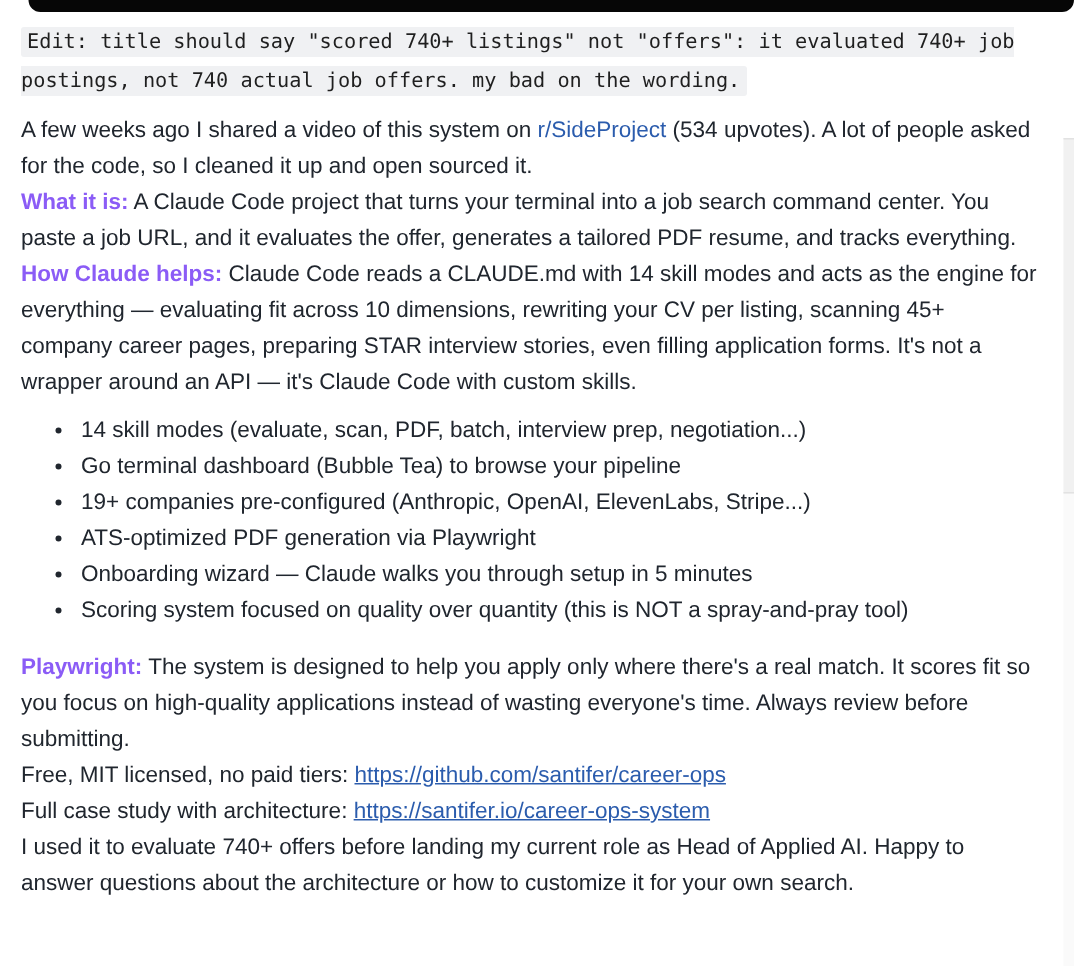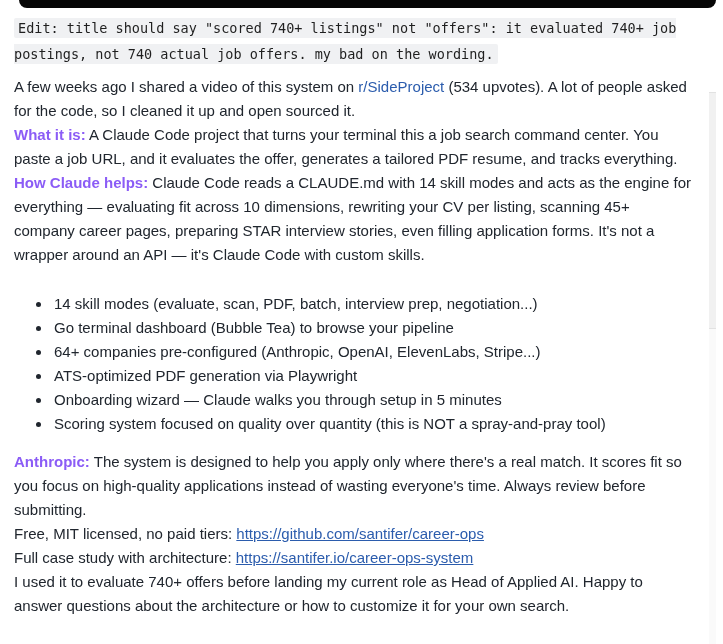--- a/index.html
+++ b/index.html
@@ -44,21 +44,21 @@
   strong { font-weight: 700; color: #8b5cf6; }
 
   a.link {
     color: #2b5cad;
     text-decoration: none;
     cursor: pointer;
   }
   a.link.underline { text-decoration: underline; text-align: right; }
 
   ul.repo-list {
-    margin: 25px 0 14px 0;
+    margin: 8px 0 14px 0;
     padding-left: 38px;
   }
   ul.repo-list li {
     margin: 0;
     padding-left: 2px;
     line-height: 24px;
   }
 
   
   .scrollbar {
@@ -80,35 +80,35 @@
 <div class="page">
 
   <div class="video-edge"></div>
 
   <div class="content">
 
     <p class="codeline"><code>Edit: title should say "scored 740+ listings" not "offers": it evaluated 740+ job postings, not 740 actual job offers. my bad on the wording.</code></p>
 
     <p><span>A few weeks ago I shared a video of this system on </span><a class="link">r/SideProject</a><span> (534 upvotes). A lot of people asked for the code, so I cleaned it up and open sourced it.</span></p>
 
-    <p><strong>What it is:</strong><span> A Claude Code project that turns your terminal this a job search command center. You paste a job URL, and it evaluates the offer, generates a tailored PDF resume, and tracks everything.</span></p>
+    <p><strong>What it is:</strong><span> A Claude Code project that turns your terminal into a job search command center. You paste a job URL, and it evaluates the offer, generates a tailored PDF resume, and tracks everything.</span></p>
 
     <p><strong>How Claude helps:</strong><span> Claude Code reads a CLAUDE.md with 14 skill modes and acts as the engine for everything — evaluating fit across 10 dimensions, rewriting your CV per listing, scanning 45+ company career pages, preparing STAR interview stories, even filling application forms. It's not a wrapper around an API — it's Claude Code with custom skills.</span></p>
 
 
     <ul class="repo-list">
       <li>14 skill modes (evaluate, scan, PDF, batch, interview prep, negotiation...)</li>
       <li>Go terminal dashboard (Bubble Tea) to browse your pipeline</li>
-      <li>64+ companies pre-configured (Anthropic, OpenAI, ElevenLabs, Stripe...)</li>
+      <li>19+ companies pre-configured (Anthropic, OpenAI, ElevenLabs, Stripe...)</li>
       <li>ATS-optimized PDF generation via Playwright</li>
       <li>Onboarding wizard — Claude walks you through setup in 5 minutes</li>
       <li>Scoring system focused on quality over quantity (this is NOT a spray-and-pray tool)</li>
     </ul>
 
-    <p><strong>Anthropic:</strong><span> The system is designed to help you apply only where there's a real match. It scores fit so you focus on high-quality applications instead of wasting everyone's time. Always review before submitting.</span></p>
+    <p><strong>Playwright:</strong><span> The system is designed to help you apply only where there's a real match. It scores fit so you focus on high-quality applications instead of wasting everyone's time. Always review before submitting.</span></p>
 
     <p><span>Free, MIT licensed, no paid tiers: </span><a class="link underline">https://github.com/santifer/career-ops</a></p>
 
     <p><span>Full case study with architecture: </span><a class="link underline">https://santifer.io/career-ops-system</a></p>
 
     <p>I used it to evaluate 740+ offers before landing my current role as Head of Applied AI. Happy to answer questions about the architecture or how to customize it for your own search.</p>
 
   </div>
 
   <div class="scrollbar">

